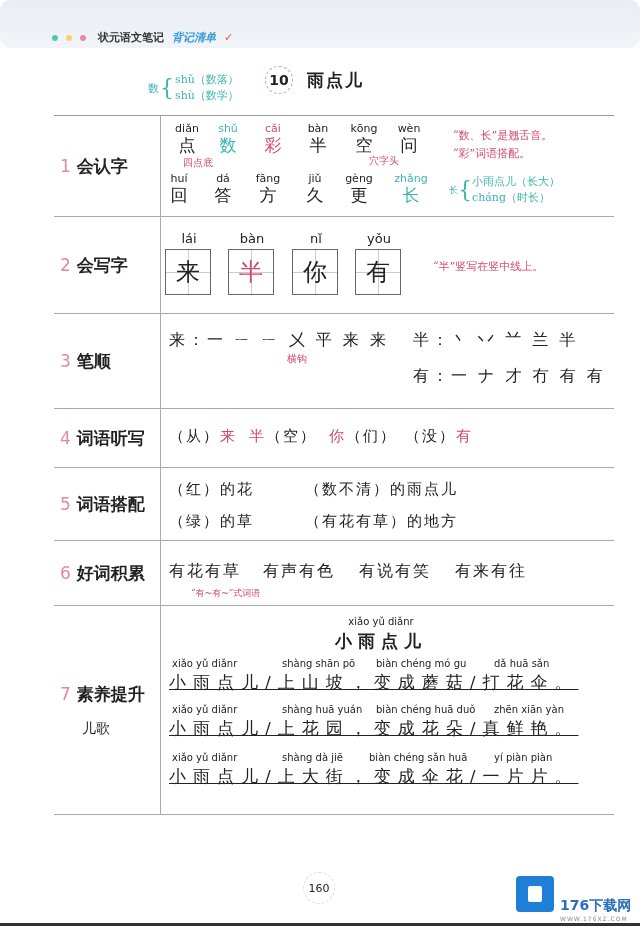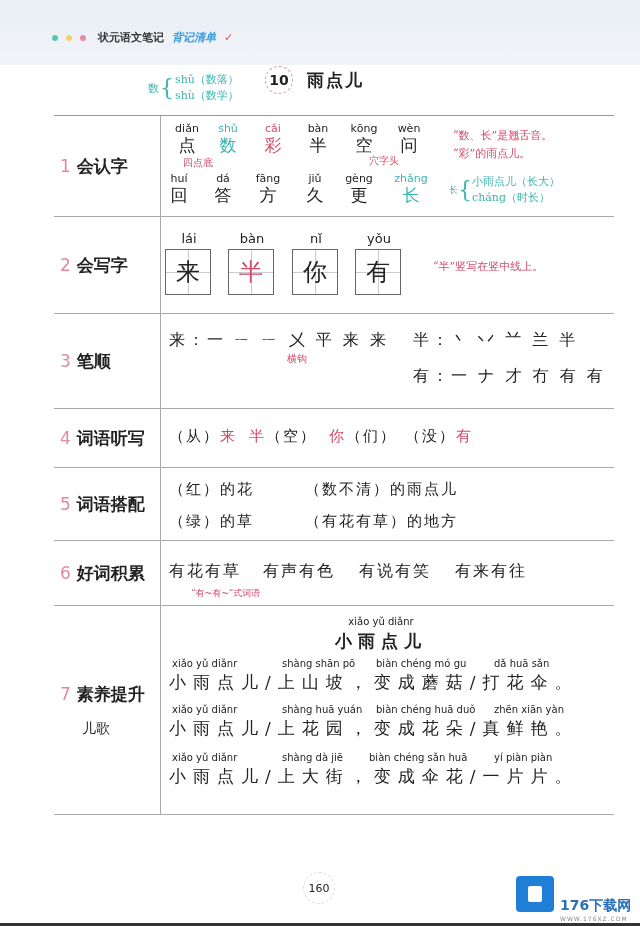--- a/index.html
+++ b/index.html
@@ -1,19 +1,19 @@
 <!DOCTYPE html>
 <html><head>
 <meta charset="utf-8">
 <style>
   html, body { margin:0; padding:0; }
   body { width:640px; height:926px; background:#ffffff; position:relative; overflow:hidden;
          font-family: "DejaVu Sans", sans-serif; color:#222; }
-  .topbar { position:absolute; left:0; top:0; width:640px; height:65px;
-            background:linear-gradient(#e9eef4,#f1f4f8); }
+  .topbar { position:absolute; left:0; top:0; width:640px; height:48px;
+            background:linear-gradient(#e9eef4,#f1f4f8);border-radius:11px; }
   .brand { position:absolute; left:52px; top:30px; display:flex; align-items:center; gap:8px; font-size:11px; }
   .dot { width:6px; height:6px; border-radius:50%; display:inline-block; }
   .brand .name { color:#333; font-weight:bold; margin-left:4px; }
   .brand .tag { color:#3a9ad9; font-style:italic; font-weight:bold; }
   .brand .check { color:#e05a4a; font-weight:bold; }
 
   .title-wrap { position:absolute; left:265px; top:66px; display:flex; align-items:center; gap:14px; }
   .lesson-num { width:26px; height:26px; border:1.5px dashed #d99aa5; border-radius:50%;
                 display:flex; align-items:center; justify-content:center; font-weight:bold; font-size:14px; }
   .lesson-title { font-size:17px; font-weight:bold; letter-spacing:2px; }
@@ -55,21 +55,21 @@
 
   .r4 { height:58px; }
   .r5 { height:72px; }
   .r6 { height:64px; }
   .r7 { height:208px; }
   .line-txt { position:absolute; font-size:15px; font-family:"DejaVu Serif", serif; white-space:nowrap; letter-spacing:2px; }
 
   .poem-line { position:absolute; left:8px; width:420px; }
   .poem-py { font-size:10px; white-space:nowrap; height:13px; position:relative; }
   .poem-py span { position:absolute; }
-  .poem-hz { font-size:17px; font-family:"DejaVu Serif", serif; letter-spacing:7px; white-space:nowrap; }
+  .poem-hz { font-size:17px; font-family:"DejaVu Serif", serif; letter-spacing:7px; white-space:nowrap;text-decoration:underline; }
 
   .page-num { position:absolute; left:303px; top:872px; width:30px; height:30px; border-radius:50%;
               border:1px dashed #ddd; font-size:11px; display:flex; align-items:center; justify-content:center; }
   .wm { position:absolute; left:516px; top:866px; display:flex; align-items:center; gap:6px; }
   .wm-logo { width:38px; height:36px; background:#1f7fd6; border-radius:4px; position:relative; }
   .wm-logo::after { content:""; position:absolute; left:12px; top:10px; width:14px; height:16px; background:#fff; border-radius:2px; }
   .wm-text { display:flex; flex-direction:column;margin-top:31px; }
   .wm-title { font-size:14px; font-weight:bold; color:#2b6fb8; }
   .wm-url { font-size:6px; color:#888; letter-spacing:1px; }
   .bottom-line { position:absolute; left:0; top:923px; width:640px; height:3px; background:#333; }
@@ -155,21 +155,21 @@
       <div class="char-cell" style="left:178px;top:56px">
           <span class="py">gèng</span>
           <span class="hz">更</span>
         </div>
       <div class="char-cell teal" style="left:230px;top:56px">
           <span class="py">zhǎng</span>
           <span class="hz">长</span>
         </div>
 
       <div class="red note" style="position:absolute;left:292px;top:12px;font-size:11px">“数、长”是翘舌音。</div>
-      <div class="red note" style="position:absolute;left:292px;top:30px;font-size:11px">“彩”的雨点儿。</div>
+      <div class="red note" style="position:absolute;left:292px;top:30px;font-size:11px">“彩”词语搭配。</div>
       <div class="teal note" style="position:absolute;left:288px;top:58px;font-size:11px;display:flex;align-items:center">
         <span style="font-size:9px">长</span>
         <span style="font-size:22px;line-height:1">{</span>
         <div>
             <div style="line-height:16px">小雨点儿（长大）</div>
             <div style="line-height:16px">cháng（时长）</div>
           </div>
       </div>
     </div>
   </div>

